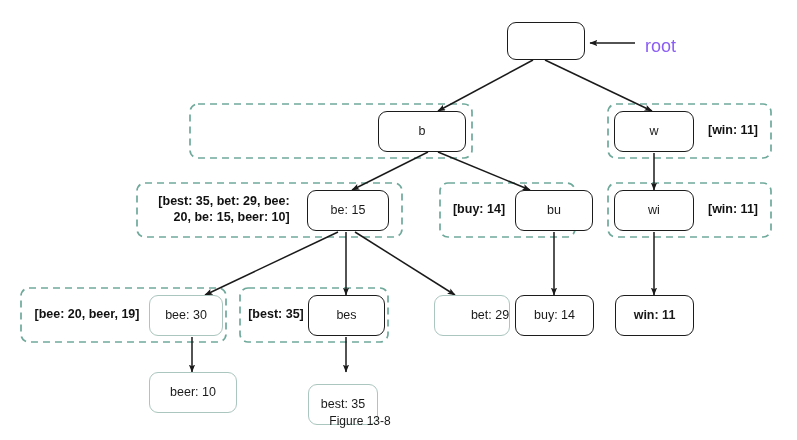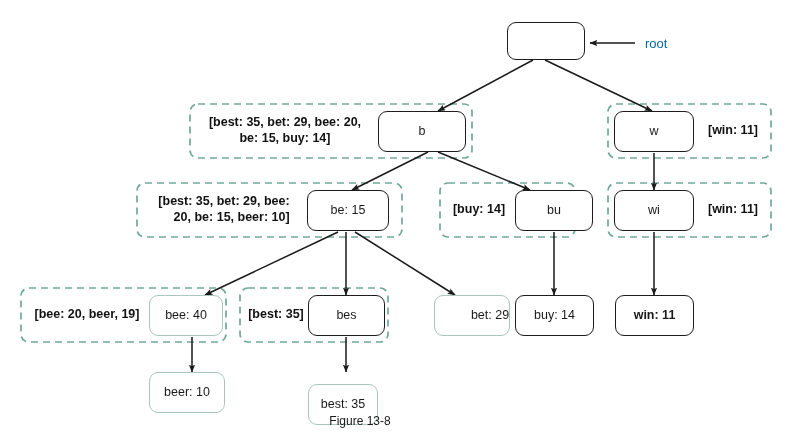--- a/index.html
+++ b/index.html
@@ -35,22 +35,22 @@
     font-weight:bold;
     color:#111111;
     text-align:center;
     line-height:1.25;
     white-space:pre-line;
     display:flex;align-items:center;justify-content:center;
   }
 
   .plainlabel{
     position:absolute;
-    font-size:13px;
-    color:#0369a1;
+    font-size:18px;
+    color:#8b5cf6;
     white-space:nowrap;
   }
 
   .caption{
     position:absolute;
     left:0;width:720px;
     text-align:center;
     font-size:12px;
     color:#1a1a1a;
   }
@@ -112,49 +112,47 @@
 
   <div class="node dark" style="left:614px;top:190px;width:80px;height:41px;">
     <span>wi</span>
   </div>
 
   <div class="node dark" style="left:515px;top:190px;width:78px;height:41px;">
     <span>bu</span>
   </div>
 
   <div class="node teal" style="left:149px;top:295px;width:74px;height:41px;">
-    <span>bee: 40</span>
+    <span>bee: 30</span>
   </div>
 
   <div class="node dark" style="left:308px;top:295px;width:77px;height:41px;">
     <span>bes</span>
   </div>
 
   <div class="node teal" style="left:434px;top:295px;width:76px;height:41px;padding-left:36px;">
     <span>bet: 29</span>
   </div>
 
   <div class="node dark" style="left:515px;top:295px;width:79px;height:41px;">
     <span>buy: 14</span>
   </div>
 
   <div class="node dark" style="left:615px;top:295px;width:79px;height:41px;font-weight:bold;">
     <span>win: 11</span>
   </div>
 
-  <div class="node teal" style="left:149px;top:372px;width:76px;height:41px;">
+  <div class="node teal" style="left:149px;top:372px;width:88px;height:41px;">
     <span>beer: 10</span>
   </div>
 
   <div class="node teal" style="left:308px;top:372px;width:70px;height:41px;margin-top:12px;">
     <span>best: 35</span>
   </div>
 
-  <div class="glabel" style="left:196px;top:108px;width:178px;height:46px;">[best: 35, bet: 29, bee: 20,
-be: 15, buy: 14]</div>
 
   <div class="glabel" style="left:698px;top:108px;width:70px;height:46px;">[win: 11]</div>
 
   <div class="glabel" style="left:142px;top:187px;width:164px;height:46px;text-align:right;">[best: 35, bet: 29, bee:
 20, be: 15, beer: 10]</div>
 
   <div class="glabel" style="left:444px;top:187px;width:70px;height:46px;">[buy: 14]</div>
 
   <div class="glabel" style="left:698px;top:187px;width:70px;height:46px;">[win: 11]</div>
 

